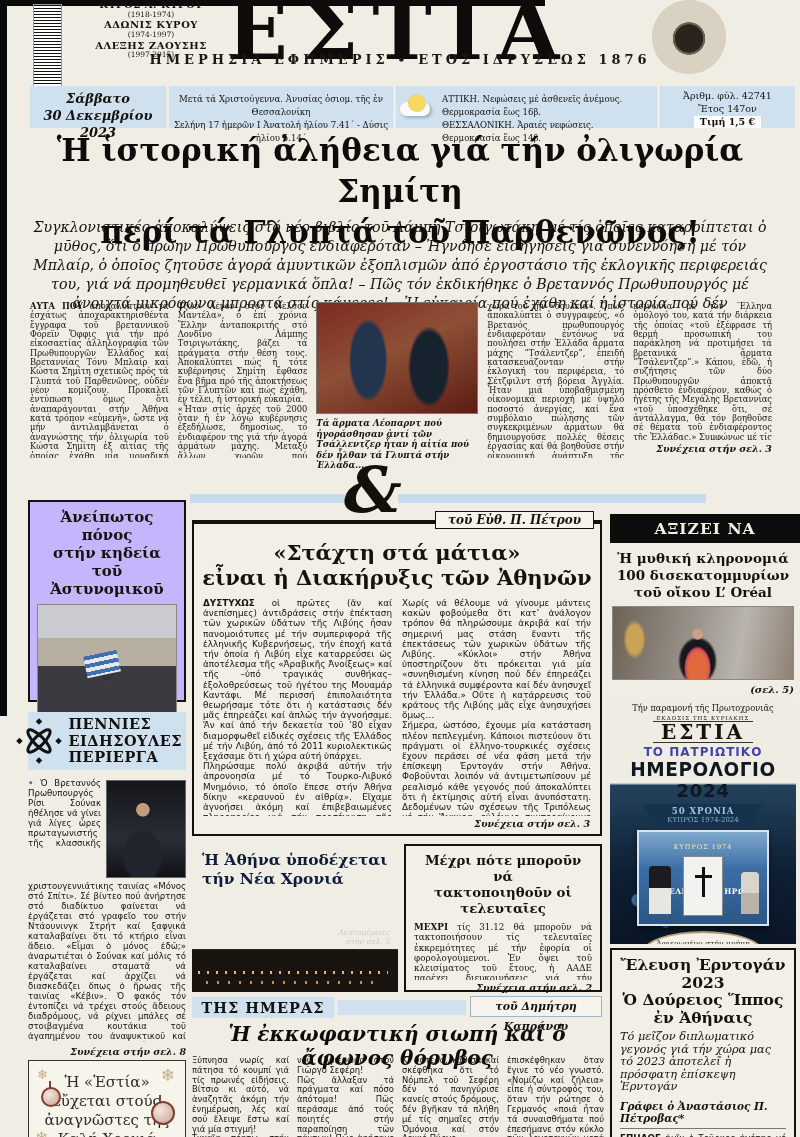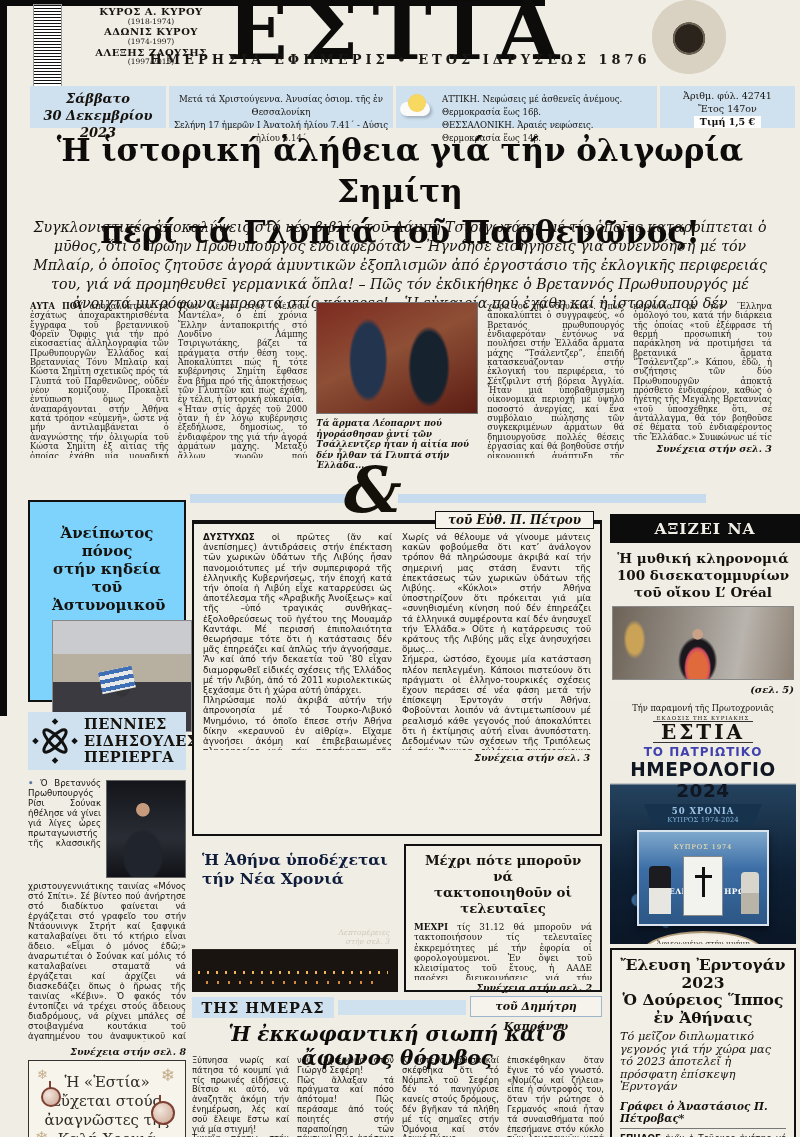--- a/index.html
+++ b/index.html
@@ -11,21 +11,21 @@
   .pre{white-space:pre-line;}
   .hidden-overflow{overflow:hidden;}
 
   
   .edge-top{left:0;top:0;width:545px;height:6px;background:#0a0a0a;}
   .edge-left{left:0;top:0;width:7px;height:716px;background:#0a0a0a;}
 
   
   .barcode{left:33px;top:4px;width:27px;height:100px;background:
      repeating-linear-gradient(180deg,#111 0 1px,#fff 1px 3px);border:1px solid #999;}
-  .founders{left:66px;top:7px;width:170px;text-align:center;line-height:1.05;}
+  .founders{left:66px;top:0;width:170px;text-align:center;line-height:1.05;}
   .founder-name{font-weight:bold;font-size:10px;letter-spacing:.5px;}
   .founder-years{font-size:7.5px;margin-bottom:2px;}
   .logo{left:0;top:-16px;width:800px;text-align:center;font-weight:bold;font-size:80px;
         letter-spacing:14px;color:#0d0c0a;}
   .logo-sub{left:0;top:52px;width:800px;text-align:center;font-size:13px;letter-spacing:4px;
         font-weight:bold;color:#1a1814;}
   .seal{left:652px;top:0px;width:74px;height:74px;border-radius:50%;
         background:radial-gradient(circle at 50% 52%,#2a241c 0 26%,#6b6152 27% 30%,#d9d2c2 31% 78%,#26211a 79% 100%);
         box-shadow:0 0 0 2px #d9d2c2 inset;}
 
@@ -58,31 +58,31 @@
   .cont{font-weight:bold;font-style:italic;font-size:9.5px;text-align:right;margin-top:4px;}
   .leadword{font-weight:bold;}
 
   
   .amp-bar{top:494px;height:9px;background:#c6dcee;}
   .amp-bar-l{left:190px;width:156px;}
   .amp-bar-r{left:398px;width:308px;}
   .amp{left:338px;top:452px;width:70px;text-align:center;font-size:64px;font-style:italic;font-weight:bold;color:#121008;}
 
   
-  .funeral{left:28px;top:500px;width:158px;height:202px;border:2px solid #111;background:#7dd3fc;box-sizing:border-box;padding:22px;}
+  .funeral{left:28px;top:500px;width:158px;height:202px;border:2px solid #111;background:#c4b5fd;box-sizing:border-box;padding:6px;}
   .funeral-title{text-align:center;font-weight:bold;font-size:15px;line-height:18px;}
   .funeral-photo{width:140px;height:112px;margin:6px auto 4px;border:1px solid #888;box-sizing:border-box;background:
      linear-gradient(180deg,#c9cbce 0 30%,#b7b0a0 30% 55%,#3a3a40 55% 100%),
      radial-gradient(circle 10px at 50% 62%,#e8e6e2 0 70%,transparent 80%);
      background-blend-mode:multiply;position:relative;overflow:hidden;}
   .funeral-flag{position:absolute;left:34%;top:44%;width:34px;height:22px;transform:rotate(-12deg);
      background:repeating-linear-gradient(180deg,#3f6fb5 0 4px,#e8e8e8 4px 8px);}
   .funeral-cap{font-weight:bold;font-style:italic;font-size:9.3px;text-align:right;margin-top:4px;}
 
-  .pennies{left:28px;top:712px;width:158px;height:58px;background:#cfe0ee;display:flex;align-items:center;box-sizing:border-box;padding:4px;}
+  .pennies{left:28px;top:712px;width:158px;height:58px;background:#cfe0ee;display:flex;align-items:center;box-sizing:border-box;padding:4px;justify-content:flex-end;}
   .pennies-txt{font-weight:bold;font-size:14.5px;line-height:16.5px;letter-spacing:.5px;}
   .rosette{width:46px;height:46px;margin-right:6px;flex:none;}
 
   .sunak{left:28px;top:778px;width:158px;height:264px;font-size:8.6px;line-height:10px;overflow:hidden;}
   .sunak-photo{float:right;width:80px;height:98px;margin:2px 0 3px 5px;border:1px solid #666;box-sizing:border-box;background:
      radial-gradient(circle 9px at 46% 30%,#c59a7d 0 70%,transparent 80%),
      radial-gradient(ellipse 26px 34px at 46% 78%,#20242c 0 70%,transparent 80%),
      linear-gradient(180deg,#13151a,#2a2d35 60%,#101217);}
   .sunak-bullet{color:#5a7aa0;font-weight:bold;}
 
@@ -302,20 +302,24 @@
     <div class="bauble" style="left:12px;top:26px;"></div>
     <div class="bauble" style="right:10px;top:40px;width:20px;height:20px;"></div>
     <div class="wish-line">Ἡ «Ἑστία»</div>
     <div class="wish-line">εὔχεται στούς</div>
     <div class="wish-line">ἀναγνῶστες της</div>
     <div class="wish-line">Καλή Χρονιά</div>
   </div>
 
   <div class="abs stachti">
     <div class="stachti-byline">τοῦ Εὐθ. Π. Πέτρου</div>
+    <div class="stachti-title">
+      <div>«Στάχτη στά μάτια»</div>
+      <div>εἶναι ἡ Διακήρυξις τῶν Ἀθηνῶν</div>
+    </div>
     <div class="stachti-cols sans">
       <div class="stachti-col just"><b>ΔΥΣΤΥΧΩΣ</b> <span class="pre">οἱ πρῶτες (ἄν καί ἀνεπίσημες) ἀντιδράσεις στήν ἐπέκταση τῶν χωρικῶν ὑδάτων τῆς Λιβύης ἦσαν πανομοιότυπες μέ τήν συμπεριφορά τῆς ἑλληνικῆς Κυβερνήσεως, τήν ἐποχή κατά τήν ὁποία ἡ Λιβύη εἶχε καταρρεύσει ὡς ἀποτέλεσμα τῆς «Ἀραβικῆς Ἀνοίξεως» καί τῆς –ὑπό τραγικάς συνθήκας– ἐξολοθρεύσεως τοῦ ἡγέτου της Μουαμάρ Καντάφι. Μέ περισσή ἐπιπολαιότητα θεωρήσαμε τότε ὅτι ἡ κατάστασις δέν μᾶς ἐπηρεάζει καί ἁπλῶς τήν ἀγνοήσαμε. Ἄν καί ἀπό τήν δεκαετία τοῦ ’80 εἶχαν διαμορφωθεῖ εἰδικές σχέσεις τῆς Ἑλλάδος μέ τήν Λιβύη, ἀπό τό 2011 κυριολεκτικῶς ξεχάσαμε ὅτι ἡ χώρα αὐτή ὑπάρχει.
 Πληρώσαμε πολύ ἀκριβά αὐτήν τήν ἀπρονοησία μέ τό Τουρκο-Λιβυκό Μνημόνιο, τό ὁποῖο ἔπεσε στήν Ἀθήνα δίκην «κεραυνοῦ ἐν αἰθρίᾳ». Εἴχαμε ἀγνοήσει ἀκόμη καί ἐπιβεβαιωμένες πληροφορίες γιά τήν προσέγγιση τῆς κυβερνήσεως τῆς δυτικῆς Λιβύης (στήν Τρίπολη) μέ τήν Τουρκία. Ὁ γράφων εἶχε παρακολουθήσει μή διαβαθμισμένη ἡμερίδα τῆς Σχολῆς Ἐθνικῆς Ἀμύνης, κατά τήν ὁποία εἶχε παρουσιασθεῖ ὁ χάρτης τῆς ὁριοθετήσεως θαλασσίων ζωνῶν ἀκριβῶς κατά τίς προβλέψεις τοῦ Τουρκο-Λιβυκοῦ Μνημονίου, τό ὁποῖο ὑπεγράφη ἕναν χρόνο ἀργότερα. Τό βλέπαμε νά ἔρχεται, καί τό ἐπίσημο Κράτος ἀδιαφοροῦσε.</span></div>
       <div class="stachti-col just pre">Χωρίς νά θέλουμε νά γίνουμε μάντεις κακῶν φοβούμεθα ὅτι κατ’ ἀνάλογον τρόπον θά πληρώσουμε ἀκριβά καί τήν σημερινή μας στάση ἔναντι τῆς ἐπεκτάσεως τῶν χωρικῶν ὑδάτων τῆς Λιβύης. «Κύκλοι» στήν Ἀθήνα ὑποστηρίζουν ὅτι πρόκειται γιά μία «συνηθισμένη κίνηση πού δέν ἐπηρεάζει τά ἑλληνικά συμφέροντα καί δέν ἀνησυχεῖ τήν Ἑλλάδα.» Οὔτε ἡ κατάρρευσις τοῦ κράτους τῆς Λιβύης μᾶς εἶχε ἀνησυχήσει ὅμως…
 Σήμερα, ὡστόσο, ἔχουμε μία κατάσταση πλέον πεπλεγμένη. Κάποιοι πιστεύουν ὅτι πράγματι οἱ ἑλληνο-τουρκικές σχέσεις ἔχουν περάσει σέ νέα φάση μετά τήν ἐπίσκεψη Ἐρντογάν στήν Ἀθήνα. Φοβοῦνται λοιπόν νά ἀντιμετωπίσουν μέ ρεαλισμό κάθε γεγονός πού ἀποκαλύπτει ὅτι ἡ ἐκτίμησις αὐτή εἶναι ἀνυπόστατη. Δεδομένων τῶν σχέσεων τῆς Τριπόλεως μέ τήν Ἄγκυρα, εὐλόγως συμπεραίνουμε ὅτι ἡ ἐπέκτασις τῶν χωρικῶν ὑδάτων τῆς Λιβύης ὄχι μόνον ἔγινε ἐν γνώσει τῆς κυβερνήσεως Ἐρντογάν ἀλλά ἐντάσσεται καί σέ ἕναν εὐρύτερο σχεδιασμό της. Στό πλαίσιο αὐτό μάλιστα ἡ «Διακήρυξις τῶν Ἀθηνῶν» εἶναι μία κίνησις παραπλανήσεως. «Στάχτη στά μάτια», κατά τό κοινῶς λεγόμενον. Καί μάλιστα χωρίς κανένα κόστος γιά τήν τουρκική πλευρά, ἡ ὁποία δέν ἔχει ὑποχωρήσει οὔτε χιλιοστό</div>
     </div>
     <div class="stachti-cont">Συνέχεια στήν σελ. 3</div>
   </div>
 
   <div class="abs fireworks">

